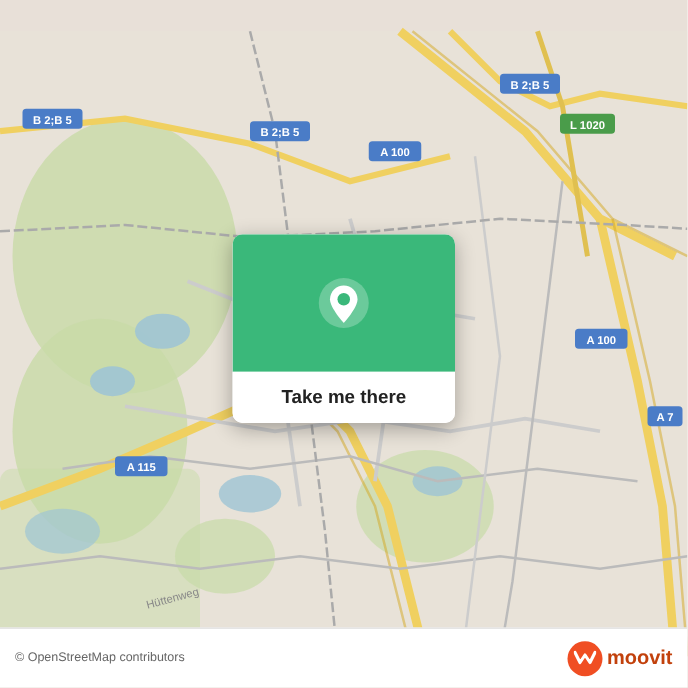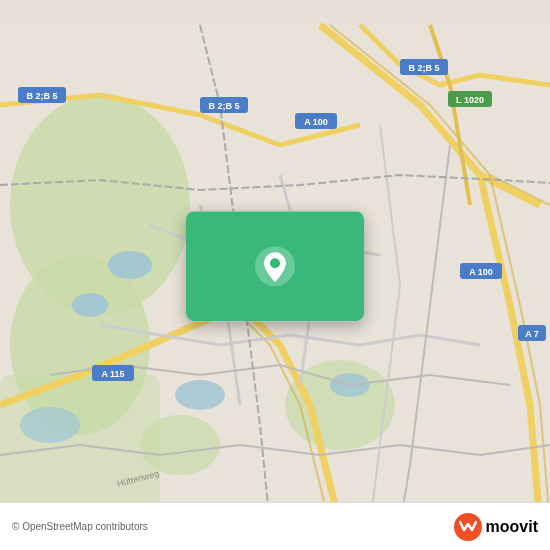--- a/index.html
+++ b/index.html
@@ -65,21 +65,21 @@
       align-items: center;
       justify-content: center;
       color: white;
       font-size: 14px;
       font-weight: bold;
     }
 
     #moovit-name {
       font-size: 16px;
       font-weight: bold;
-      color: #000000;
+      color: #c2410c;
     }
 
     
     #popup-card {
       position: absolute;
       left: 50%;
       top: 50%;
       transform: translate(-50%, -58%);
       background: white;
       border-radius: 8px;
@@ -197,20 +197,21 @@
 
   <div id="popup-card">
     <div id="popup-green">
 
       <svg id="pin-icon" viewBox="0 0 44 44" xmlns="http://www.w3.org/2000/svg">
         <circle cx="22" cy="22" r="20" fill="rgba(255,255,255,0.25)"></circle>
         <path d="M22 8 C16 8 11 13 11 19 C11 26 22 38 22 38 C22 38 33 26 33 19 C33 13 28 8 22 8Z" fill="white"></path>
         <circle cx="22" cy="19" r="5" fill="#3ab87a"></circle>
       </svg>
     </div>
+    <button id="popup-button">Take me there</button>
 
   </div>
 
   <div id="bottom-bar">
     <div id="bottom-left">
       <span id="copyright-text">© OpenStreetMap contributors</span>
     </div>
     <div id="moovit-logo">
       <div id="moovit-icon">
         <svg width="18" height="14" viewBox="0 0 18 14" xmlns="http://www.w3.org/2000/svg">

